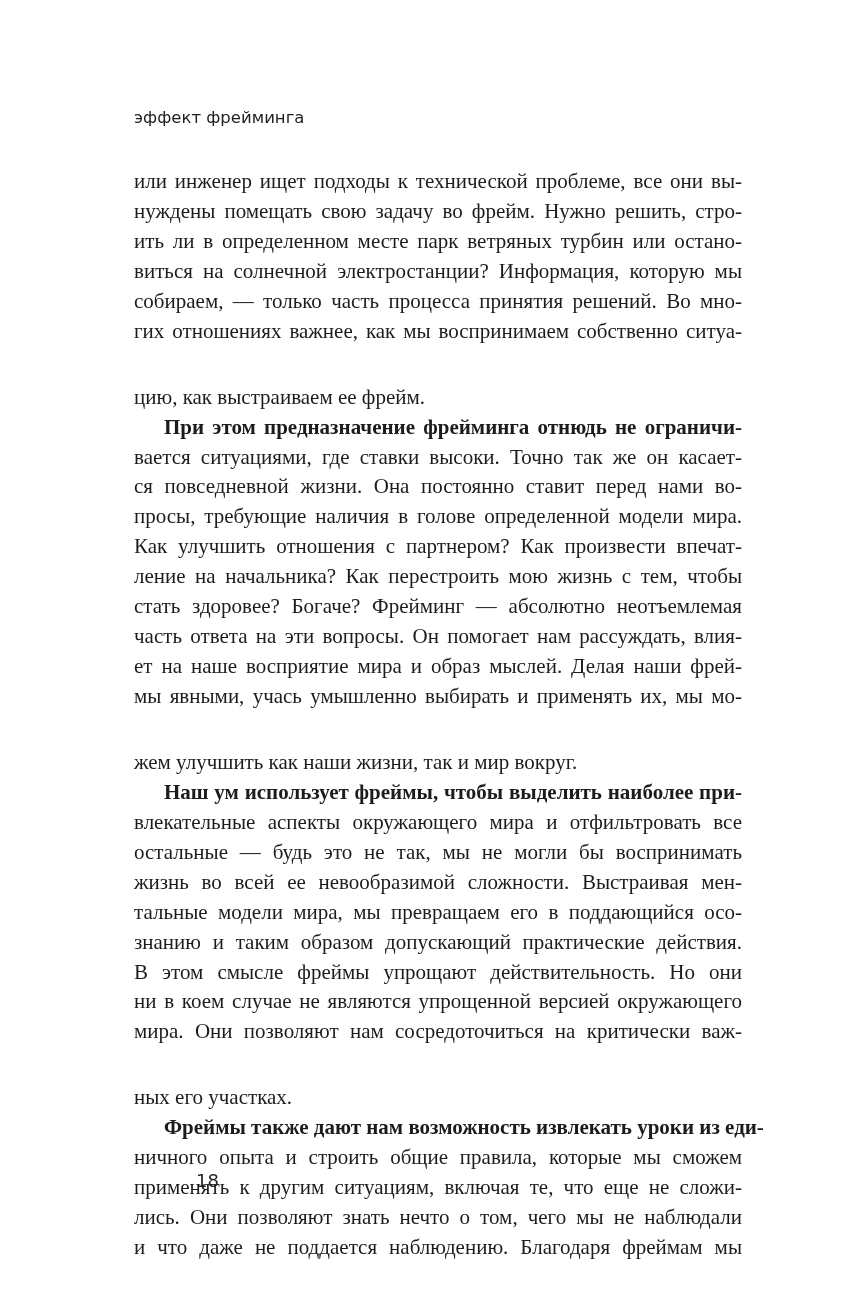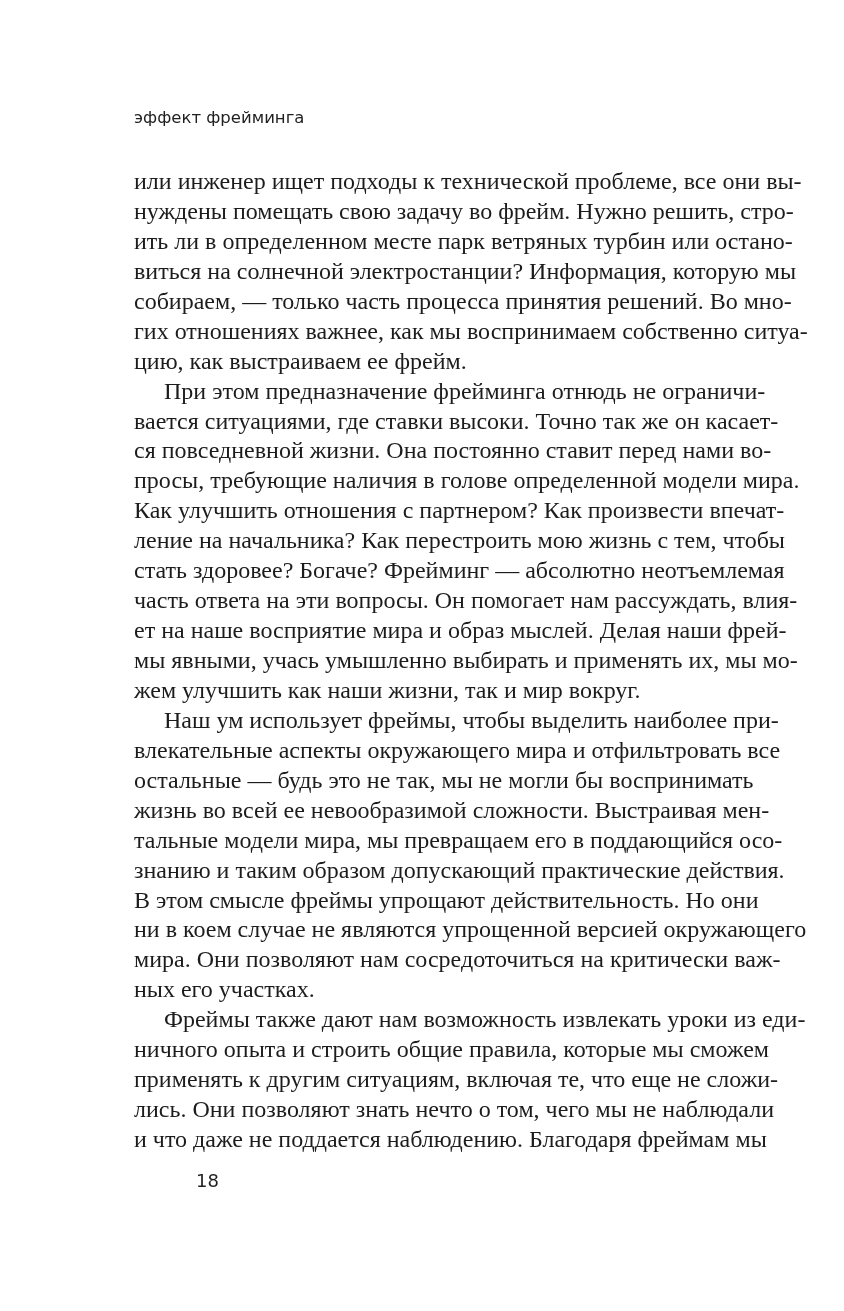--- a/index.html
+++ b/index.html
@@ -29,36 +29,38 @@
       font-weight: 500;
       color: #1f1f1f;
       letter-spacing: 0px;
     }
     .body-text {
       position: absolute;
       left: 134px;
       top: 167px;
       width: 608px;
       font-family: "Liberation Serif", "DejaVu Serif", serif;
-      font-size: 24px;
+      font-size: 21px;
       line-height: 29.95px;
       color: #1c1c1c;
     }
     .line {
       display: block;
       white-space: nowrap;
       text-align: justify;
       text-align-last: justify;
       height: 29.95px;
     }
     .line.last {
       text-align-last: left;
+      margin-top: 36px;
     }
     .line.indent {
       text-indent: 30px;
+      font-weight: bold;
     }
     .page-number {
       position: absolute;
       left: 196px;
       top: 1170px;
       font-family: "DejaVu Sans", sans-serif;
       font-size: 18px;
       color: #1f1f1f;
     }
   </style>

